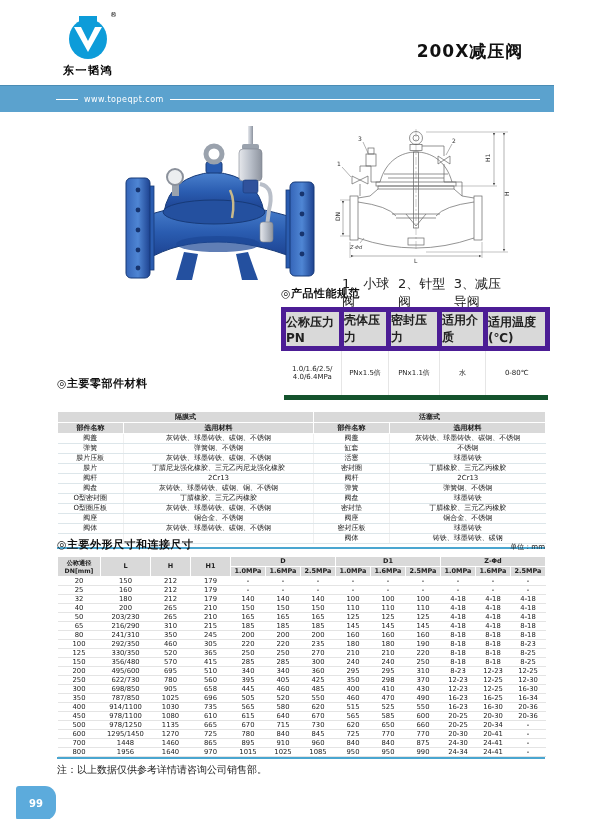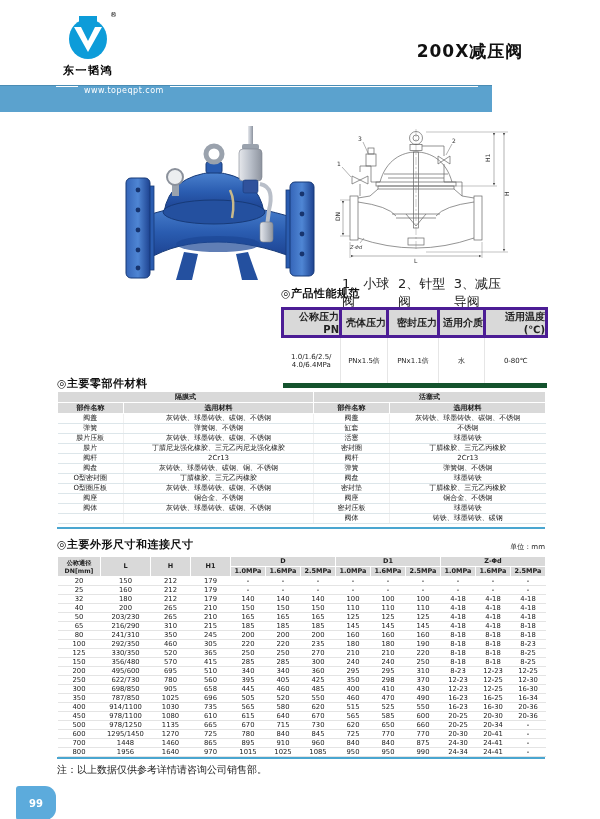--- a/index.html
+++ b/index.html
@@ -5,21 +5,21 @@
   *{margin:0;padding:0;box-sizing:border-box}
   html,body{width:600px;height:819px;background:#fff}
   body{font-family:"DejaVu Sans","Liberation Sans",sans-serif;position:relative;overflow:hidden;color:#222}
   .page{position:absolute;inset:0;background:#fff}
 
   
   .logo{position:absolute;left:66px;top:14px;width:44px;height:48px}
   .reg-mark{position:absolute;left:110px;top:11px;font-size:7px;color:#000}
   .logo-text{position:absolute;left:50px;top:63px;width:76px;text-align:center;font-size:11px;font-weight:bold;color:#000;letter-spacing:1.5px}
   .page-title{position:absolute;left:388px;top:40px;width:164px;text-align:center;font-size:17px;font-weight:bold;color:#111;letter-spacing:1px}
-  .banner{position:absolute;left:0;top:85px;width:492px;height:27px;background:#5ba2ce;border-top:1px solid #4a8cb4;display:flex;}
+  .banner{position:absolute;left:0;top:85px;width:554px;height:27px;background:#5ba2ce;border-top:1px solid #4a8cb4;display:flex;align-items:center}
   .banner .dash{width:22px;height:1px;background:#fff;margin-left:56px}
   .banner .site{color:#fff;font-size:8px;margin:0 6px;letter-spacing:.5px}
   .banner .tail{flex:1;height:1px;background:#fff;margin-right:14px}
 
   
   .photo-fig{position:absolute;left:118px;top:120px;width:204px;height:166px}
   .diagram-fig{position:absolute;left:330px;top:126px;width:182px}
   .legend{display:flex;gap:8px;margin-top:5px;padding-left:12px;font-size:13px;color:#222}
   .dtext{font-size:6px;fill:#333}
   .dtext-sm{font-size:5px;fill:#333;font-style:italic}
@@ -27,28 +27,28 @@
   
   .sec-title{font-size:11px;font-weight:bold;color:#111;letter-spacing:.5px}
 
   
   .features{position:absolute;left:57px;top:288px;width:224px}
   .features p{margin-top:5px;font-size:7.5px;line-height:1.6;color:#2a2a2a;text-indent:2em}
 
   
   .performance{position:absolute;left:281px;top:286px;width:264px}
   .perf-table{width:264px;border-collapse:collapse;table-layout:fixed;margin-top:6px}
-  .perf-table th{background:#d9d9d9;border:3px solid #4c1d95;font-size:10px;font-weight:600;height:17px;text-align:right;vertical-align:middle;color:#222}
+  .perf-table th{background:#d9d9d9;border:5px solid #4c1d95;font-size:12px;font-weight:600;height:17px;text-align:left;vertical-align:middle;color:#222}
   .perf-table td{height:49px;font-size:7px;text-align:center;vertical-align:middle;color:#222;border-right:1px solid #e6e6e6;border-bottom:5px solid #14532d}
   .perf-table td:last-child{border-right:none}
   .pre{white-space:pre-line}
 
   
   .materials{position:absolute;left:57px;top:376px;width:488px}
-  .mat-table{width:488px;border-collapse:collapse;table-layout:fixed;margin-top:0}
+  .mat-table{width:488px;border-collapse:collapse;table-layout:fixed;margin-top:20px}
   .mat-table th{background:#d9d9d9;border:1px solid #fff;font-size:7px;font-weight:600;height:11px;text-align:center;color:#222}
   .mat-table td{font-size:7px;height:9px;line-height:9px;text-align:center;color:#222;border-bottom:1px solid #dde6ea;border-right:1px solid #f0f0f0}
   .mat-table td:last-child{border-right:none}
   .rule{height:2px;background:#4aa6d0}
   .materials .rule{margin-top:3px}
 
   
   .dims{position:absolute;left:57px;top:537px;width:488px}
   .dims-head{display:flex;justify-content:space-between;align-items:flex-end}
   .unit{font-size:7px;color:#222}

